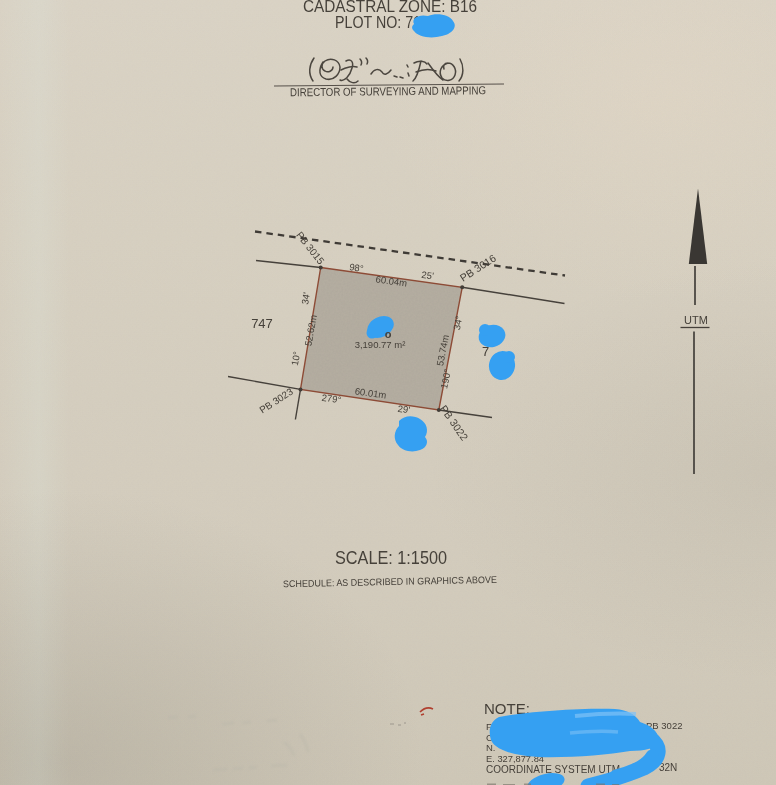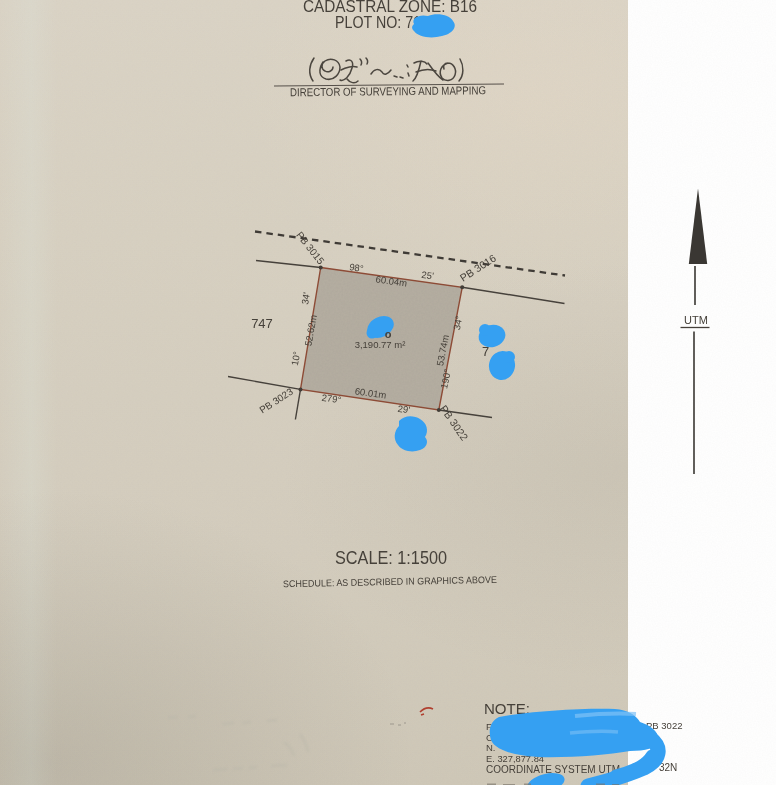--- a/index.html
+++ b/index.html
@@ -1,17 +1,17 @@
 <!DOCTYPE html>
 <html><head>
 <meta charset="utf-8">
 <style>
   html,body{margin:0;padding:0;}
   body{width:776px;height:785px;overflow:hidden;font-family:"Liberation Sans",sans-serif;}
-  #page{position:relative;width:628px;height:785px;
+  #page{position:relative;width:776px;height:785px;
     background:
       radial-gradient(420px 300px at 86% 12%, rgba(235,220,200,0.30), rgba(235,220,200,0) 70%),
       radial-gradient(560px 420px at 8% 97%, rgba(95,92,80,0.16), rgba(95,92,80,0) 65%),
       radial-gradient(500px 300px at 100% 60%, rgba(120,115,100,0.10), rgba(120,115,100,0) 70%),
       linear-gradient(90deg, rgba(210,215,205,0) 0%, rgba(222,228,218,0.28) 5%, rgba(210,215,205,0) 9%),
       linear-gradient(180deg,#dbd4c6 0%, #d8d1c2 30%, #d4cdbe 70%, #cfc8b8 100%);
   }
   svg{position:absolute;left:0;top:0;}
   text{font-family:"Liberation Sans",sans-serif;fill:#46413a;}
 </style>

